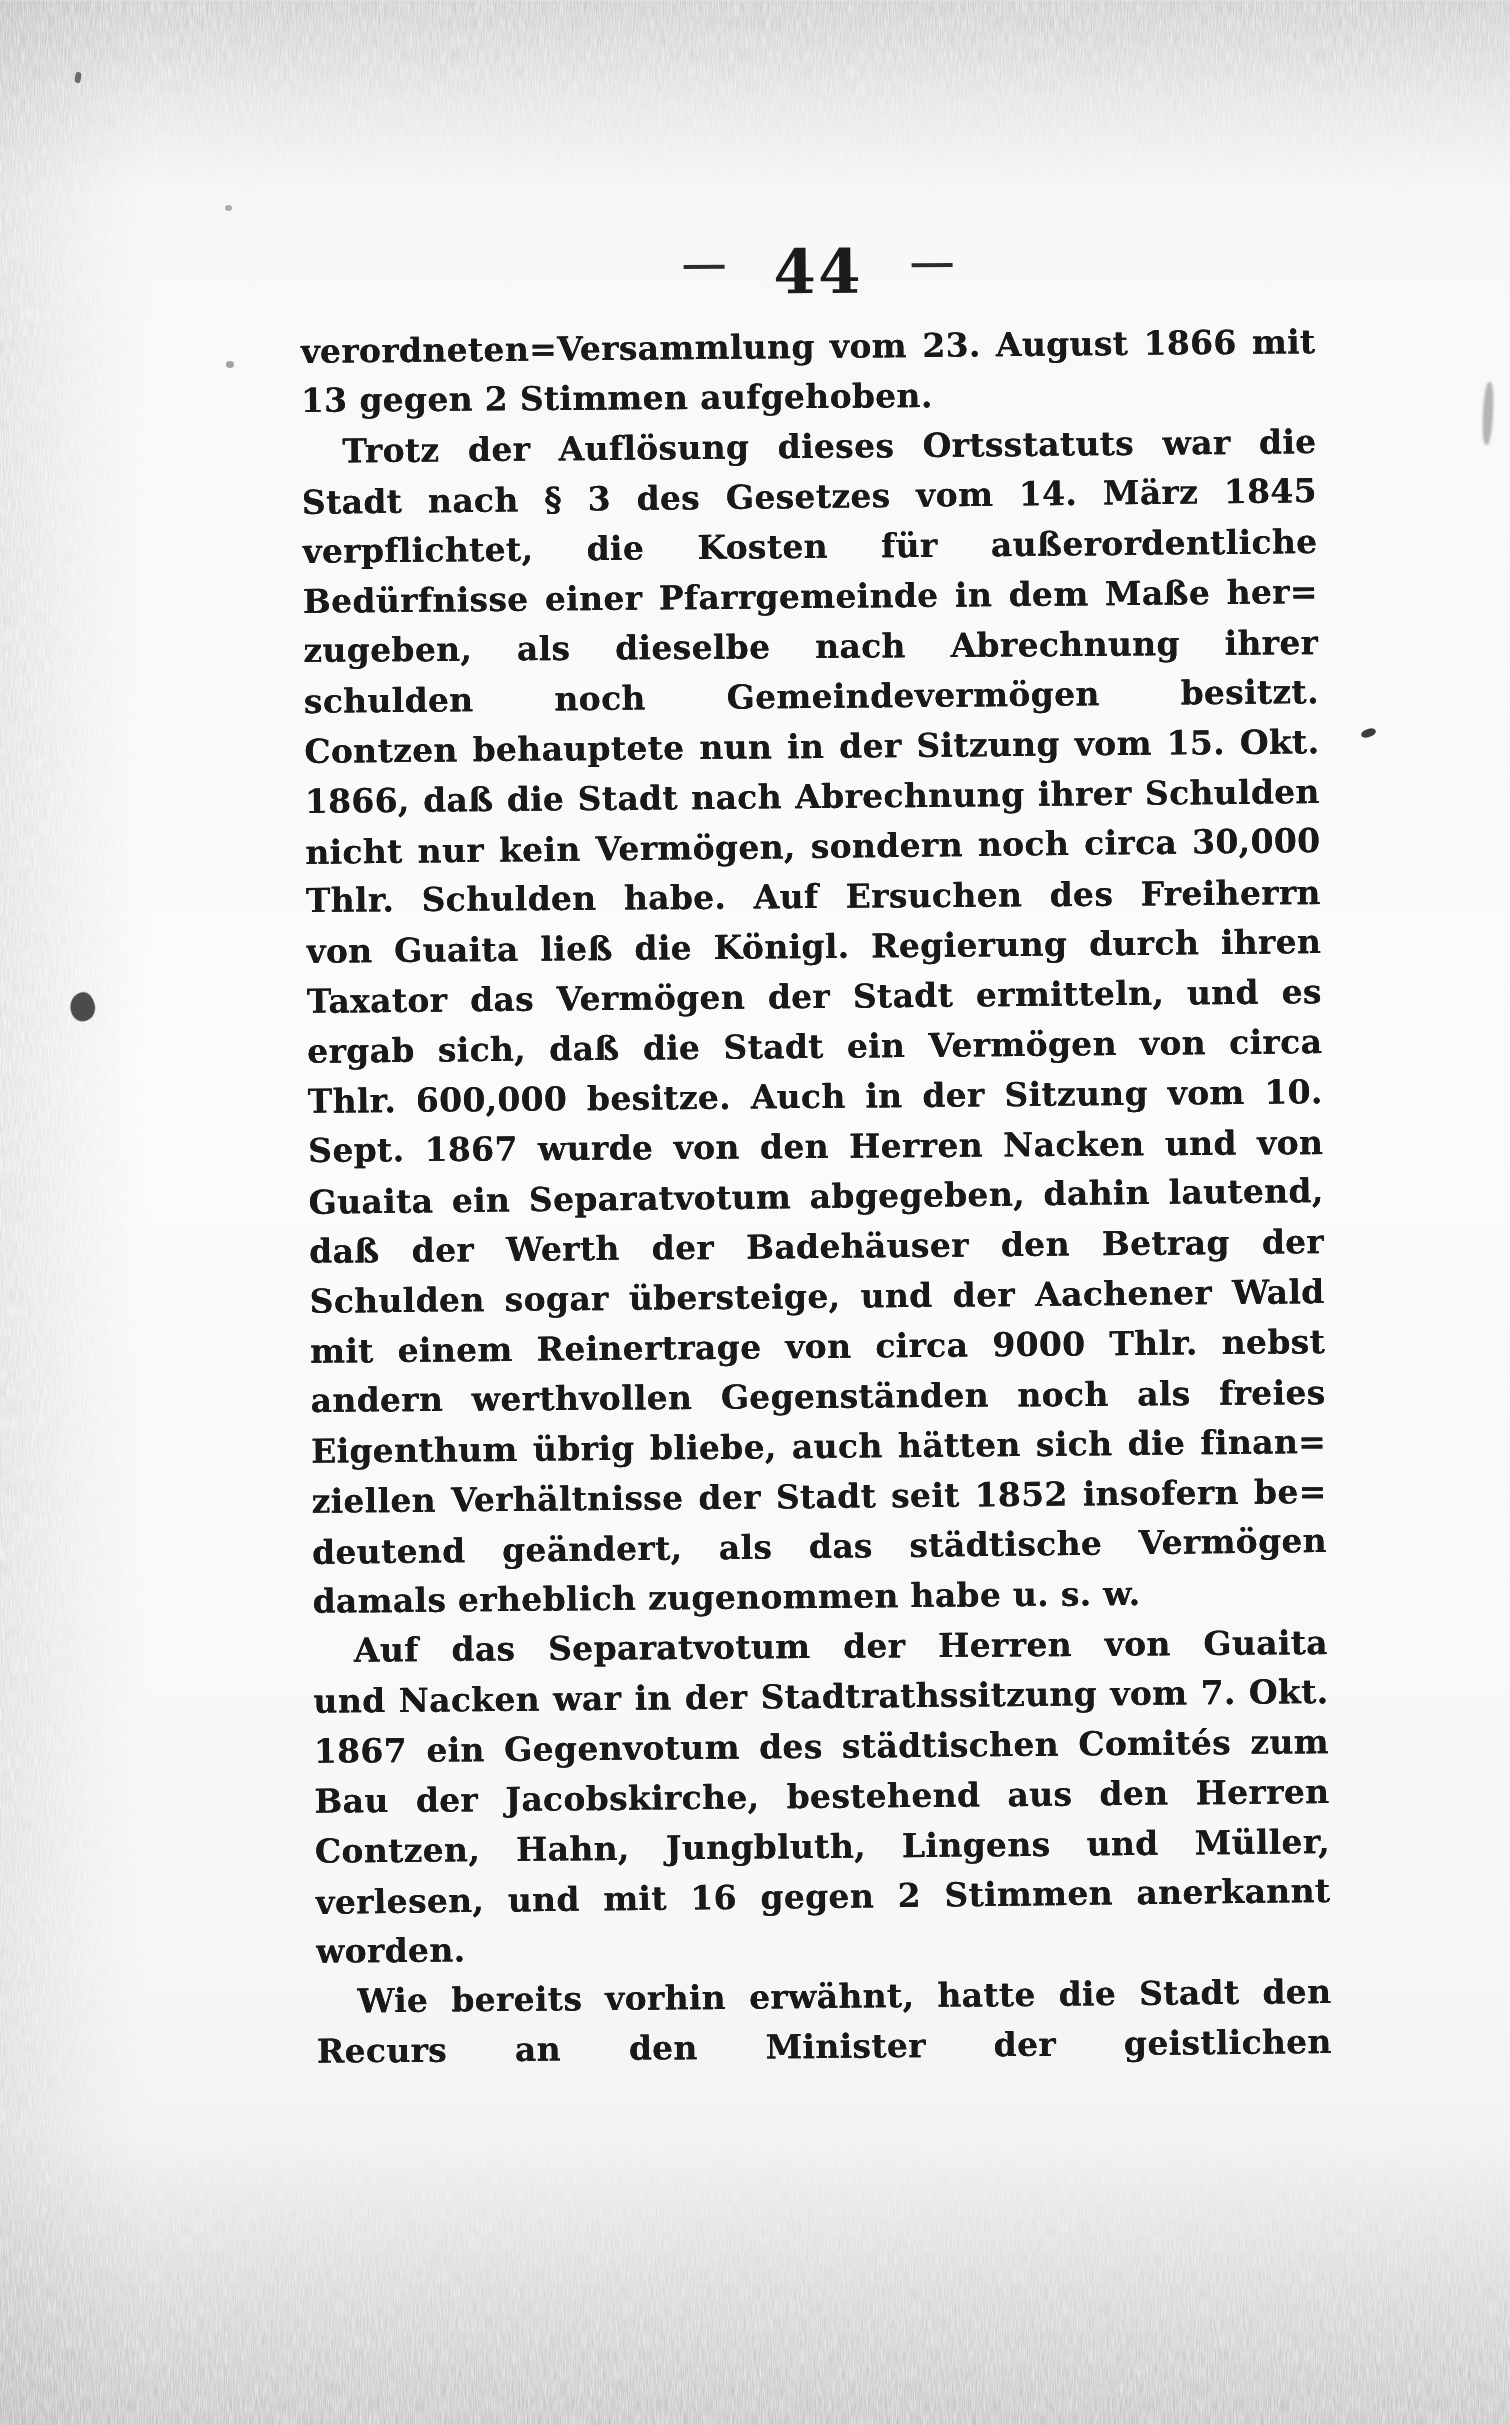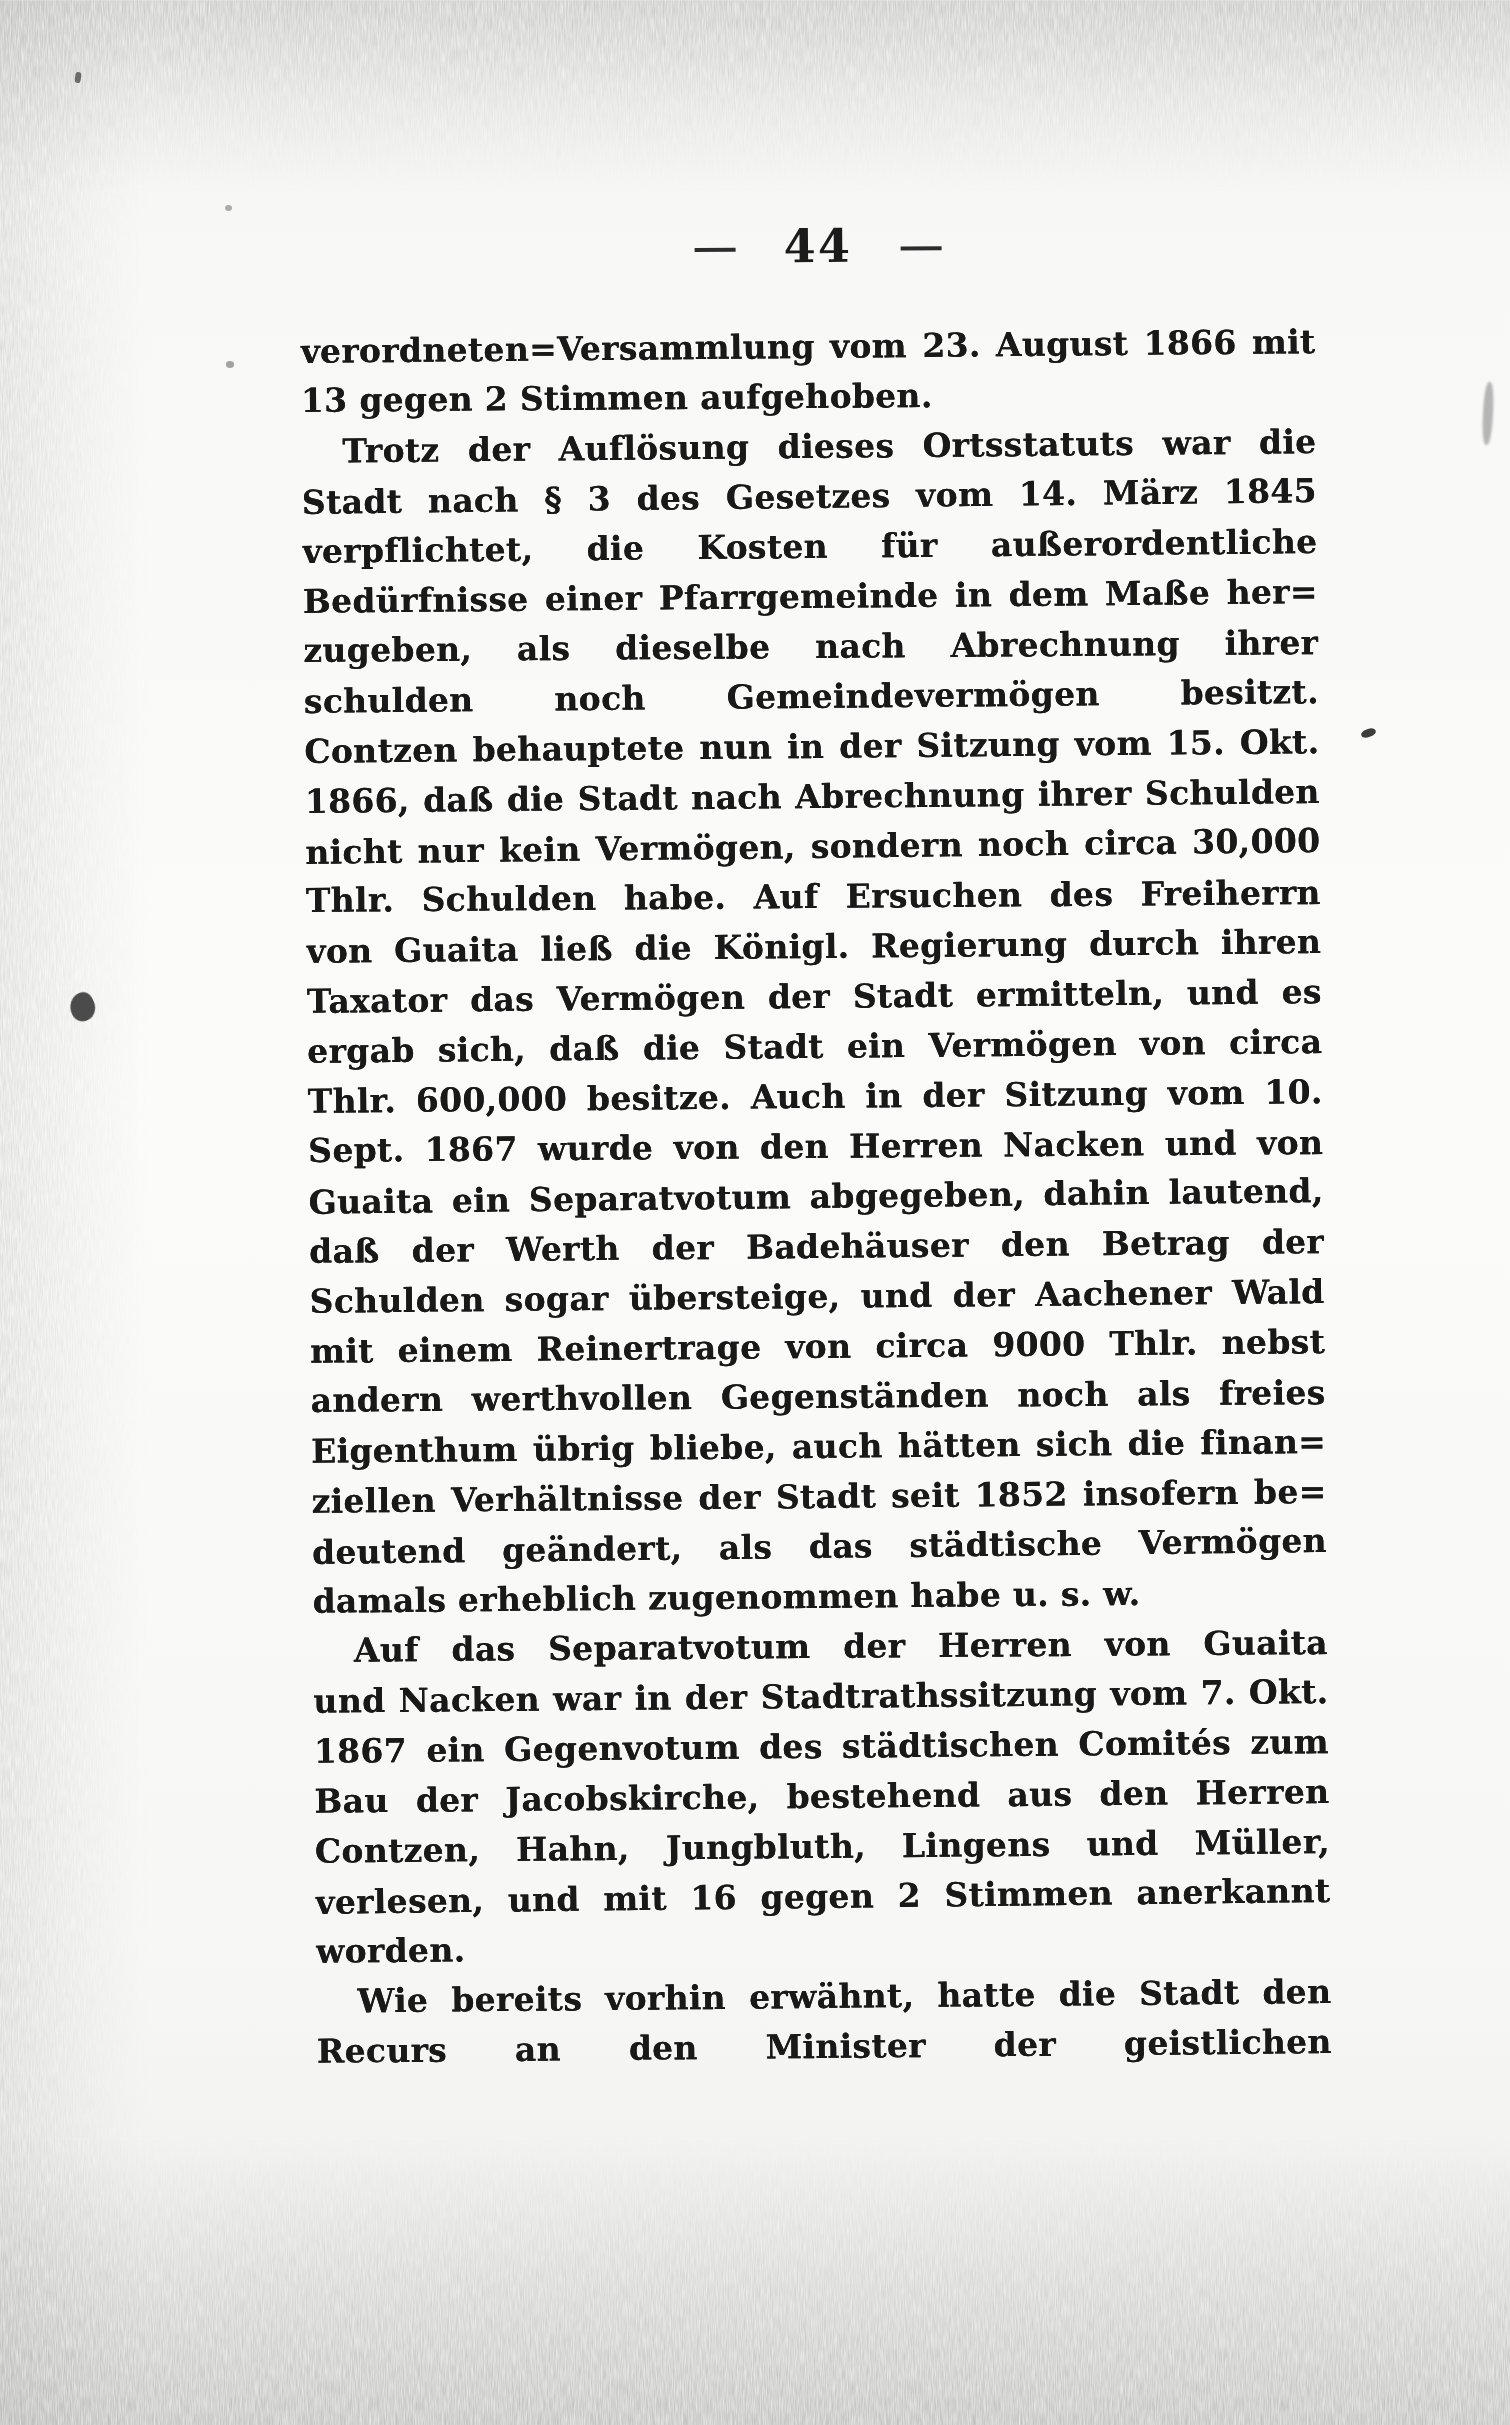--- a/index.html
+++ b/index.html
@@ -13,21 +13,21 @@
     background:linear-gradient(180deg,#f1f1ef 0%,#f8f8f6 10%,#fbfbf9 45%,#f7f7f5 80%,#ededeb 100%);
     color:#1b1b1b;
   }
   
   .header{
     position:absolute;top:223px;left:0;width:1510px;
     display:flex;justify-content:center;align-items:center;gap:52px;
     transform:translateX(63px) rotate(-0.4deg);
     font-weight:bold;
   }
-  .header .num{font-size:46px;line-height:1;letter-spacing:2.3px;}
+  .header .num{font-size:61px;line-height:1;letter-spacing:2.3px;margin-top:18px;}
   .header .dash{font-size:34px;line-height:1;transform:scaleX(1.35);opacity:.92;}
   
   .text{
     position:absolute;left:307px;top:322px;width:1015px;
     transform:rotate(-0.55deg);
     transform-origin:50% 40%;
   }
   .line{
     height:50px;line-height:50px;overflow:hidden;
     font-size:33px;font-weight:bold;letter-spacing:0.3px;

